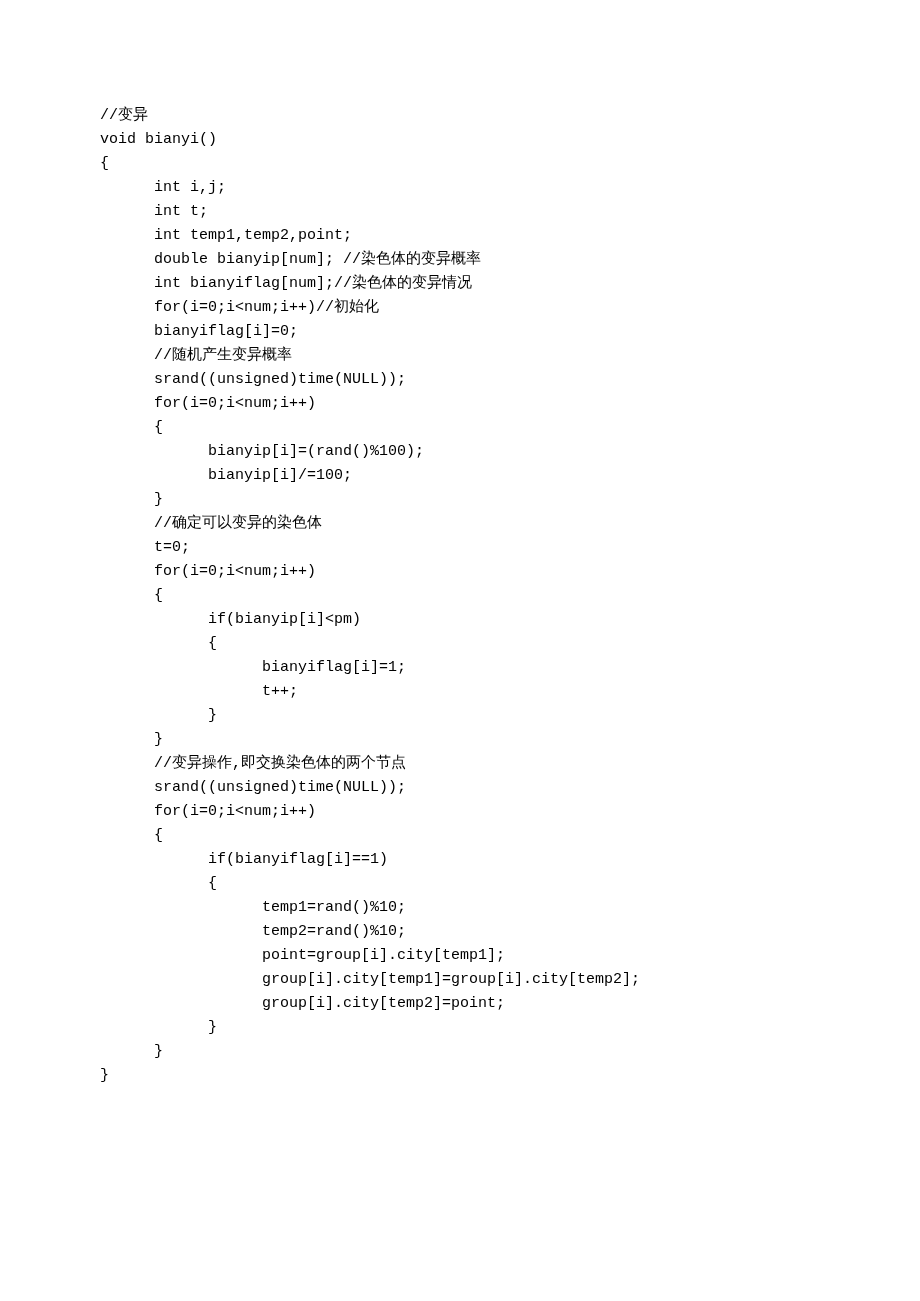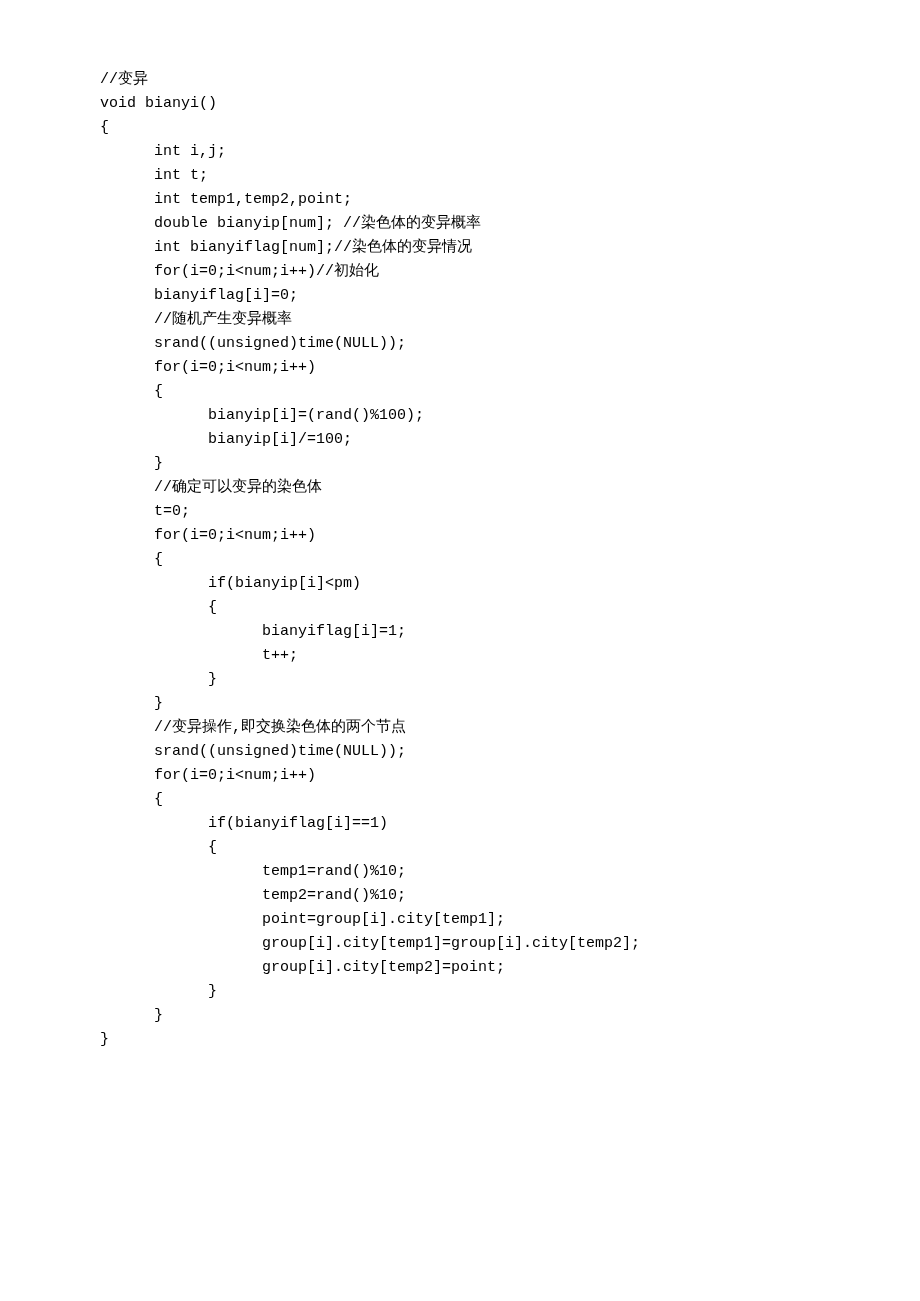--- a/index.html
+++ b/index.html
@@ -11,21 +11,21 @@
     body {
       background-color: #ffffff;
       font-family: "Courier New", Courier, monospace;
       font-size: 15px;
       color: #000000;
       width: 920px;
       min-height: 1301px;
     }
 
     .code-container {
-      padding: 44px 60px 60px 100px;
+      padding: 80px 60px 60px 100px;
       line-height: 1.6;
       white-space: pre;
     }
 
     .code-line {
       display: block;
       white-space: pre;
     }
   </style>
 </head>

